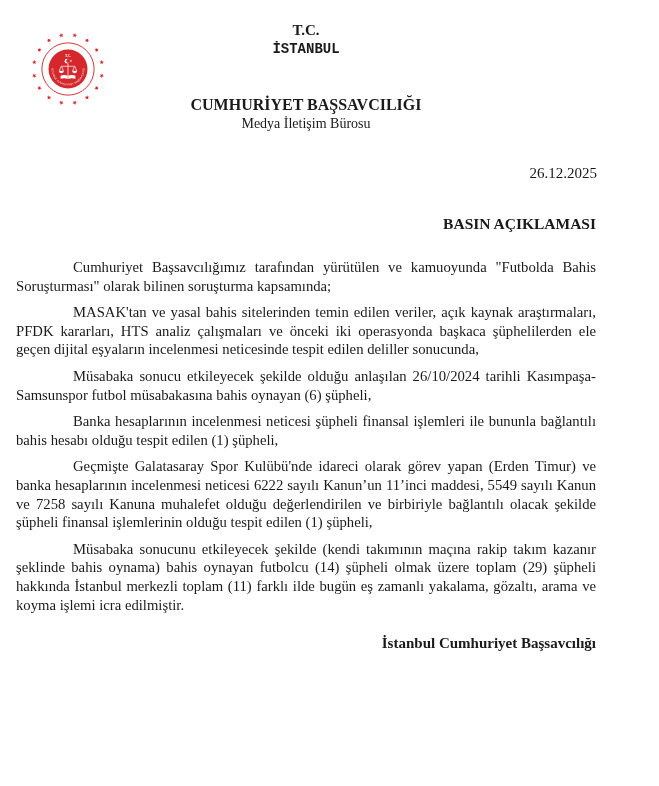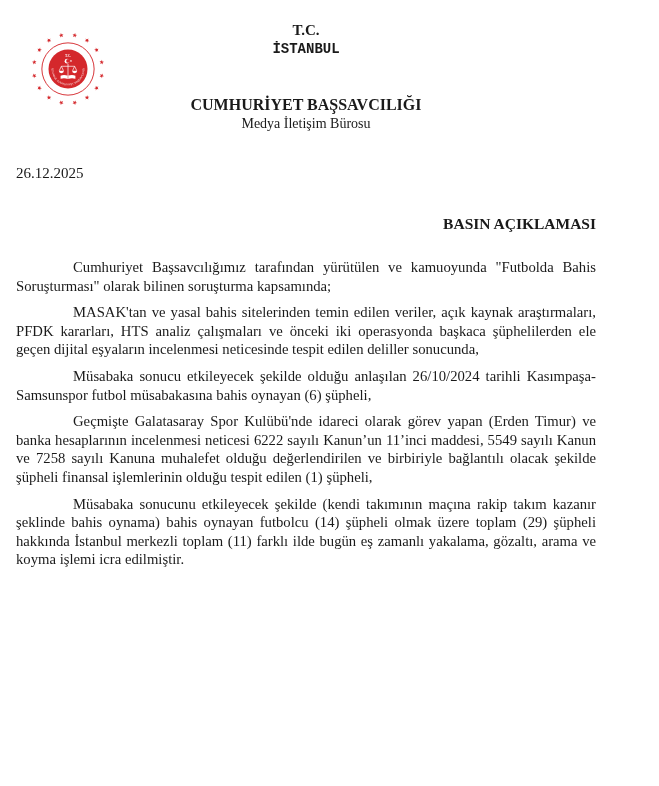--- a/index.html
+++ b/index.html
@@ -25,20 +25,21 @@
     margin: 0 63px 0 16px;
     text-align: center;
     line-height: 19px;
   }
   .lh-tc        { font-weight: bold; font-size: 15px; }
   .lh-city      { font-weight: bold; font-size: 14px; font-family: Liberation Mono, monospace; }
   .lh-office    { font-weight: bold; font-size: 16px; margin-top: 36px; }
   .lh-bureau    { font-weight: normal; font-size: 14px; }
   .date-line {
     margin: 31px 62px 0 16px;
+    text-align: right;
     font-size: 15px;
     line-height: 19px;
   }
   .doc-title {
     margin: 31px 63px 0 16px;
     text-align: right;
     font-weight: bold;
     font-size: 15.5px;
     line-height: 19px;
   }
@@ -128,17 +129,19 @@
     <div class="lh-bureau">Medya İletişim Bürosu</div>
   </div>
 
   <div class="date-line">26.12.2025</div>
 
   <div class="doc-title">BASIN AÇIKLAMASI</div>
 
   <p class="body-par first">Cumhuriyet Başsavcılığımız tarafından yürütülen ve kamuoyunda "Futbolda Bahis Soruşturması" olarak bilinen soruşturma kapsamında;</p>
   <p class="body-par">MASAK'tan ve yasal bahis sitelerinden temin edilen veriler, açık kaynak araştırmaları, PFDK kararları, HTS analiz çalışmaları ve önceki iki operasyonda başkaca şüphelilerden ele geçen dijital eşyaların incelenmesi neticesinde tespit edilen deliller sonucunda,</p>
   <p class="body-par">Müsabaka sonucu etkileyecek şekilde olduğu anlaşılan 26/10/2024 tarihli Kasımpaşa-Samsunspor futbol müsabakasına bahis oynayan (6) şüpheli,</p>
+  <p class="body-par">Banka hesaplarının incelenmesi neticesi şüpheli finansal işlemleri ile bununla bağlantılı bahis hesabı olduğu tespit edilen (1) şüpheli,</p>
   <p class="body-par">Geçmişte Galatasaray Spor Kulübü'nde idareci olarak görev yapan (Erden Timur) ve banka hesaplarının incelenmesi neticesi 6222 sayılı Kanun’un 11’inci maddesi, 5549 sayılı Kanun ve 7258 sayılı Kanuna muhalefet olduğu değerlendirilen ve birbiriyle bağlantılı olacak şekilde şüpheli finansal işlemlerinin olduğu tespit edilen (1) şüpheli,</p>
   <p class="body-par">Müsabaka sonucunu etkileyecek şekilde (kendi takımının maçına rakip takım kazanır şeklinde bahis oynama) bahis oynayan futbolcu (14) şüpheli olmak üzere toplam (29) şüpheli hakkında İstanbul merkezli toplam (11) farklı ilde bugün eş zamanlı yakalama, gözaltı, arama ve koyma işlemi icra edilmiştir.</p>
 
+  <div class="signature">İstanbul Cumhuriyet Başsavcılığı</div>
 
 </div>
 
 </body></html>

